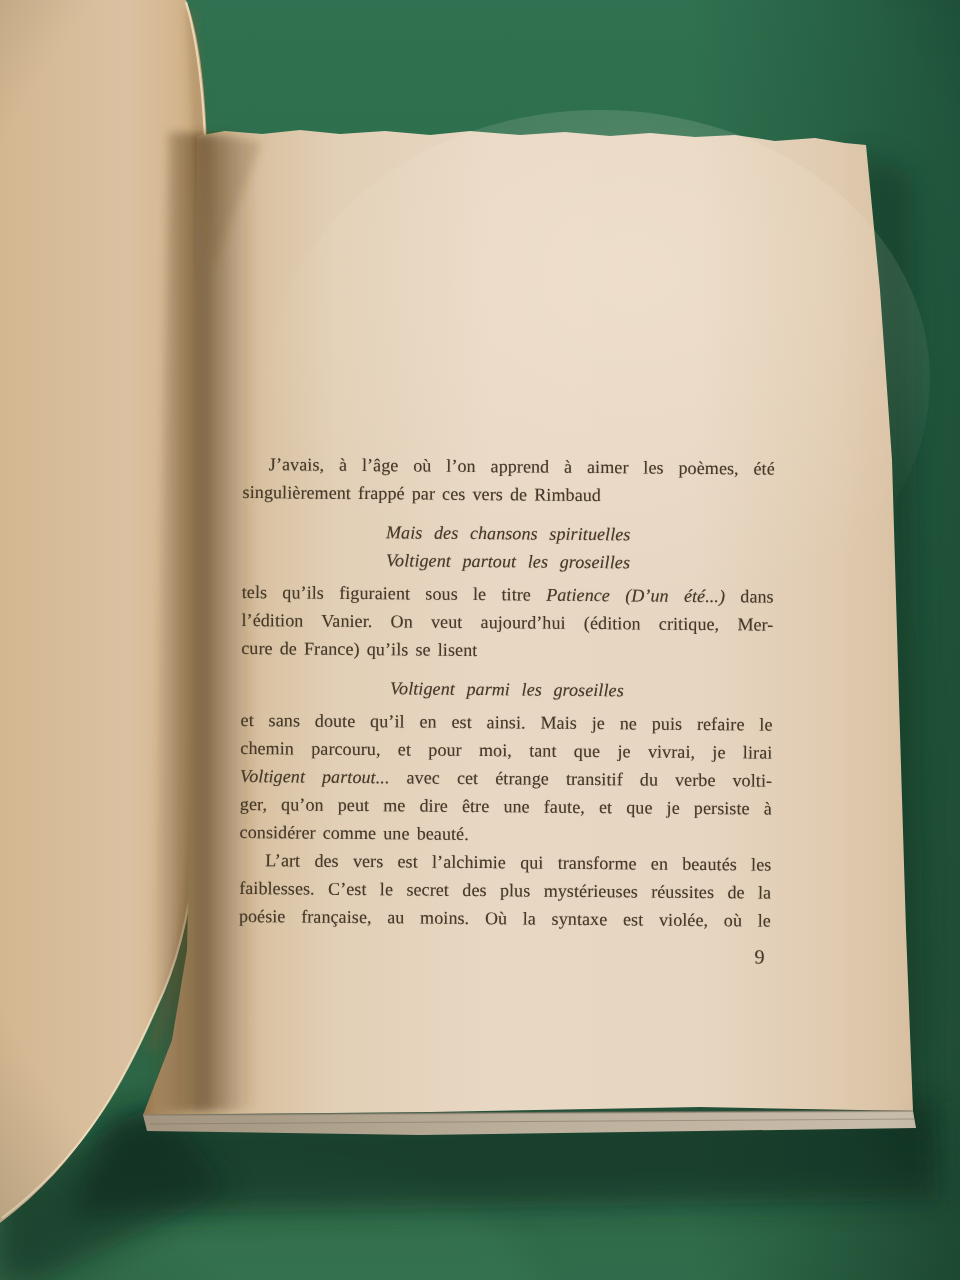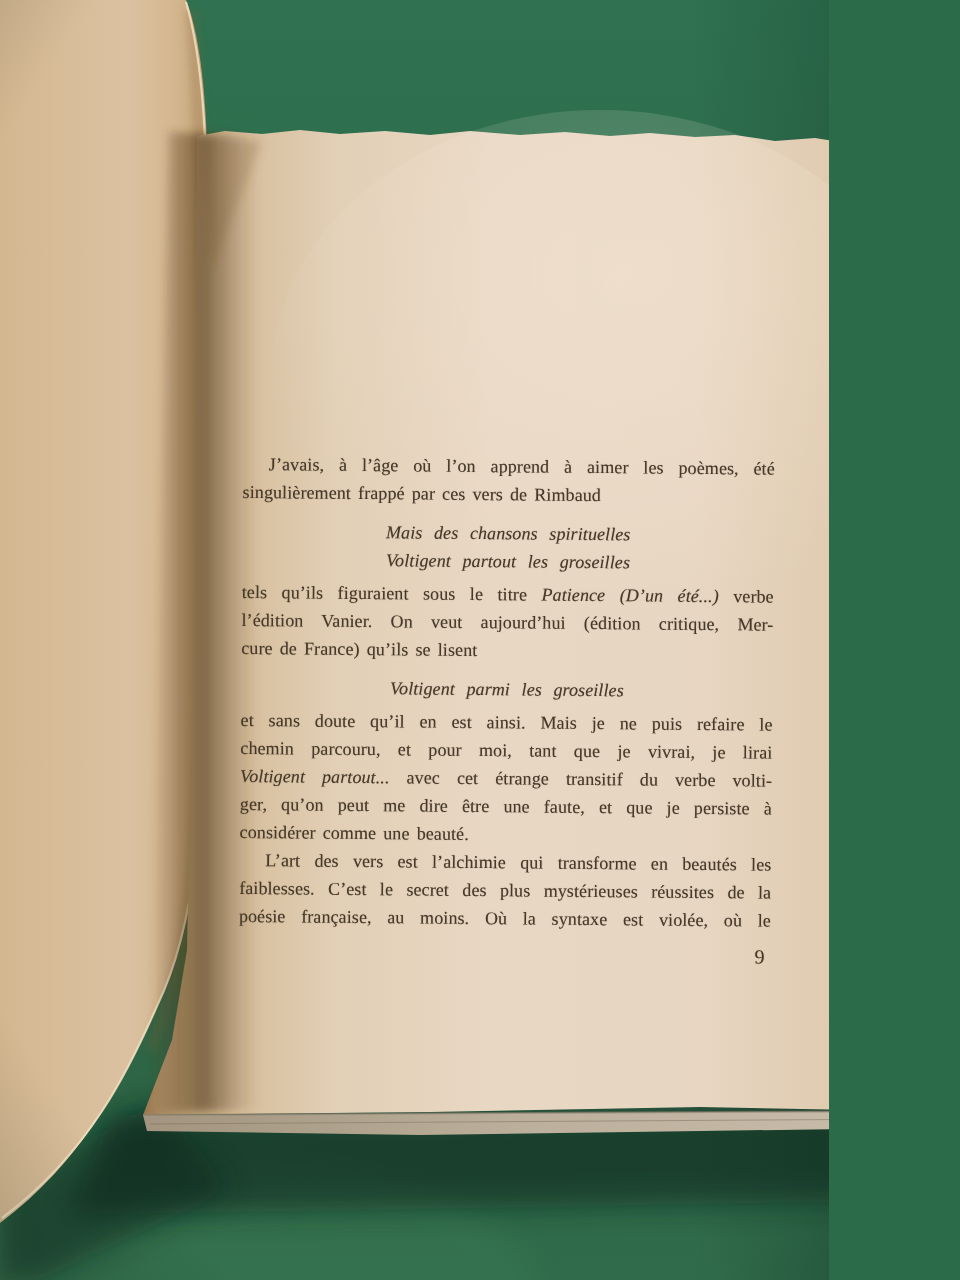--- a/index.html
+++ b/index.html
@@ -1,21 +1,21 @@
 <!DOCTYPE html>
 <html style="--background-green: #2b6b4a; --shadow-green: #0a2f1e; --paper-left: #d8bc9a; --paper-right: #e8d7c3; --gutter-brown: #8f7150; --page-edge: #b3a78f; --ink: #46392a;"><head>
 <meta charset="utf-8">
 <style>
   html,body{margin:0;padding:0;}
   body{
     width:960px;height:1280px;overflow:hidden;
     background:var(--background-green,#2b6b4a);
     font-family:"Liberation Serif","DejaVu Serif",serif;
   }
-  .scene{position:relative;width:829px;height:1280px;overflow:hidden;}
+  .scene{position:relative;width:960px;height:1280px;overflow:hidden;}
   .scene svg{position:absolute;left:0;top:0;}
 
   
   .textblock{
     position:absolute;left:243px;top:450px;width:532px;
     transform:rotate(.5deg);transform-origin:0 0;
     font-size:18px;color:var(--ink,#46392a);
     letter-spacing:.1px;
     text-shadow:0 0 1px rgba(74,56,36,.45);
   }
@@ -131,21 +131,21 @@
     <div id="paras">
         <div class="para prose indent">
           <div class="line"><span>J’avais, à l’âge où l’on apprend à aimer les poèmes, été</span></div>
           <div class="line end"><span>singulièrement frappé par ces vers de Rimbaud</span></div>
         </div>
         <div class="para verse">
           <div class="line end"><span>Mais des chansons spirituelles</span></div>
           <div class="line end"><span>Voltigent partout les groseilles</span></div>
         </div>
         <div class="para prose">
-          <div class="line"><span>tels qu’ils figuraient sous le titre </span><span class="it">Patience (D’un été...)</span><span> verbe</span></div>
+          <div class="line"><span>tels qu’ils figuraient sous le titre </span><span class="it">Patience (D’un été...)</span><span> dans</span></div>
           <div class="line"><span>l’édition Vanier. On veut aujourd’hui (édition critique, Mer-</span></div>
           <div class="line end"><span>cure de France) qu’ils se lisent</span></div>
         </div>
         <div class="para verse">
           <div class="line end"><span>Voltigent parmi les groseilles</span></div>
         </div>
         <div class="para prose">
           <div class="line"><span>et sans doute qu’il en est ainsi. Mais je ne puis refaire le</span></div>
           <div class="line"><span>chemin parcouru, et pour moi, tant que je vivrai, je lirai</span></div>
           <div class="line"><span class="it">Voltigent partout...</span><span> avec cet étrange transitif du verbe volti-</span></div>

